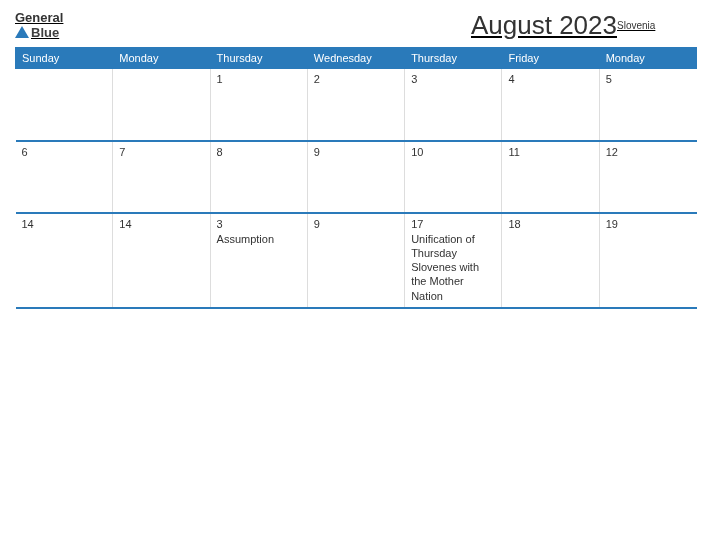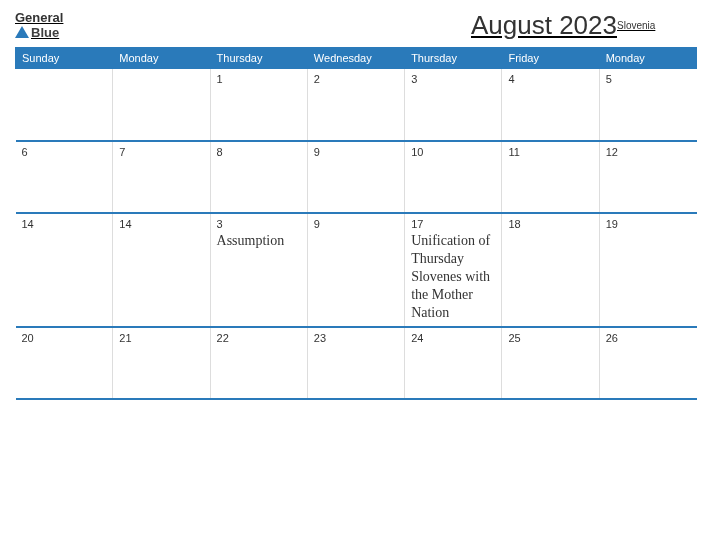--- a/index.html
+++ b/index.html
@@ -95,25 +95,24 @@
     .calendar tbody td:last-child {
       border-right: none;
     }
     .date-num {
       font-size: 11px;
       color: #333;
       display: block;
       margin-bottom: 2px;
     }
     .event-text {
-      font-size: 14px;
+      font-size: 11px;
       color: #333;
       line-height: 1.3;
       margin-top: 2px;
-      font-family: Liberation Serif, serif;
     }
     .row-last td {
       height: 60px;
     }
   </style>
 </head>
 <body>
 
 <div class="page">
 
@@ -202,38 +201,15 @@
             <span class="date-num">17</span>
             <div class="event-text">Unification of Thursday Slovenes with the Mother Nation</div>
           </td>
           <td>
             <span class="date-num">18</span>
           </td>
           <td>
             <span class="date-num">19</span>
           </td>
         </tr>
-        <tr>
-          <td>
-            <span class="date-num">20</span>
-          </td>
-          <td>
-            <span class="date-num">21</span>
-          </td>
-          <td>
-            <span class="date-num">22</span>
-          </td>
-          <td>
-            <span class="date-num">23</span>
-          </td>
-          <td>
-            <span class="date-num">24</span>
-          </td>
-          <td>
-            <span class="date-num">25</span>
-          </td>
-          <td>
-            <span class="date-num">26</span>
-          </td>
-        </tr>
       </tbody>
   </table>
 </div>
 
 </body></html>

